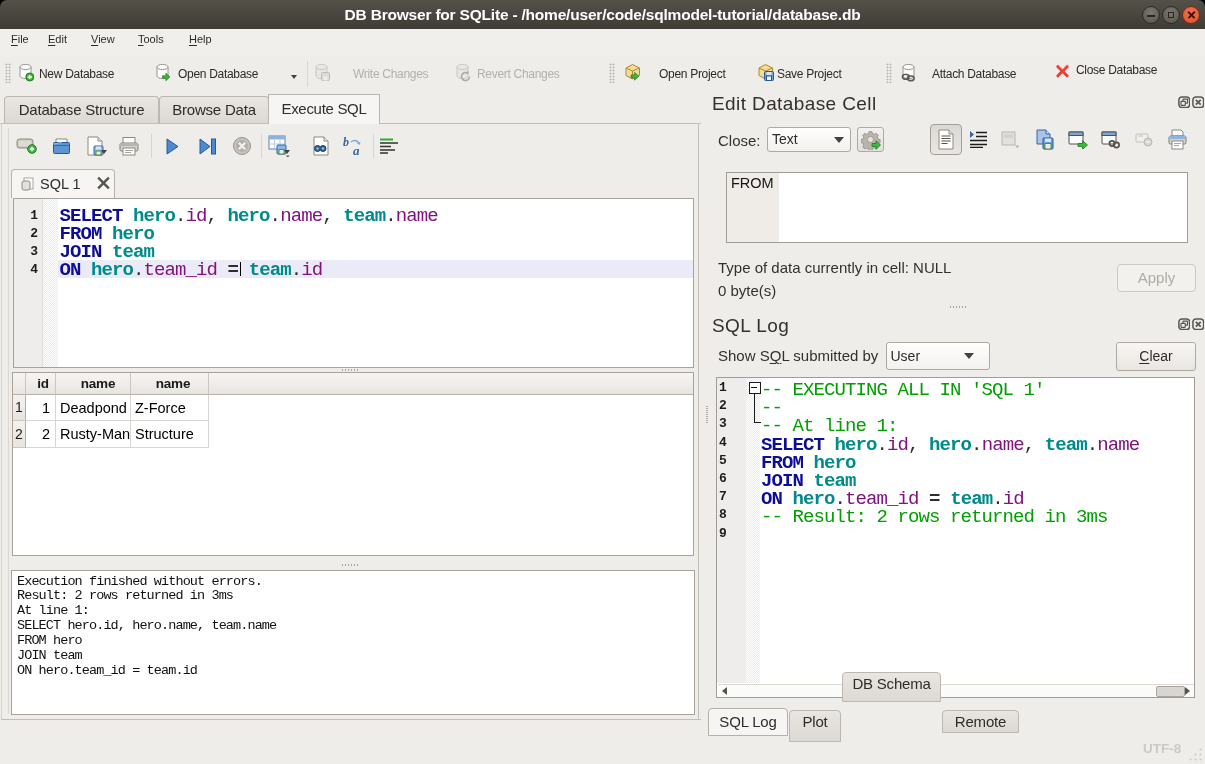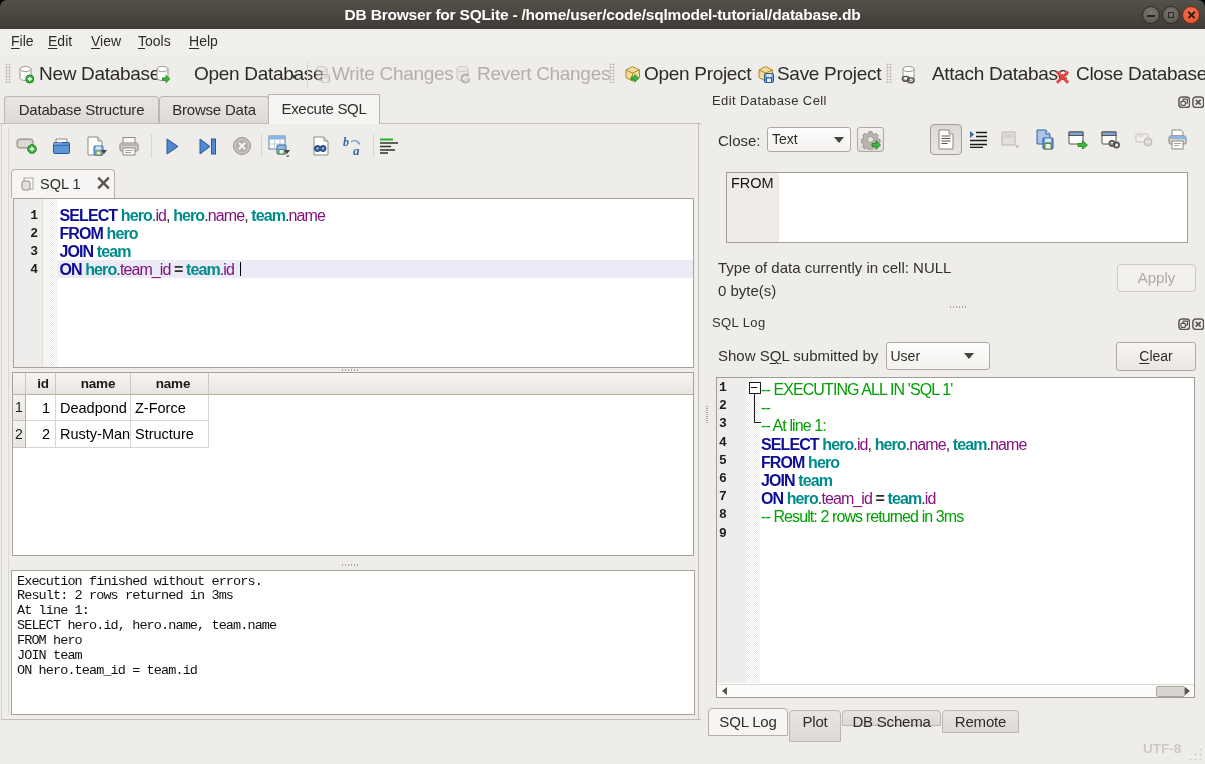--- a/index.html
+++ b/index.html
@@ -13,25 +13,25 @@
 #btn-min{left:1142px;background:radial-gradient(circle at 50% 35%,#7a786f,#55534c);border:1px solid #2c2b27}
 #btn-max{left:1162px;background:radial-gradient(circle at 50% 35%,#7a786f,#55534c);border:1px solid #2c2b27}
 #btn-close{left:1182px;background:radial-gradient(circle at 50% 35%,#f07250,#e4502a);border:1px solid #772a12}
 #btn-min:after{content:"";position:absolute;left:4px;right:4px;top:8px;height:1.5px;background:#26251f}
 #btn-max:after{content:"";position:absolute;left:5px;right:5px;top:5px;bottom:5px;border:1.5px solid #26251f}
 #btn-close:before,#btn-close:after{content:"";position:absolute;left:3.5px;top:7.4px;width:9px;height:1.6px;background:#3c1708}
 #btn-close:before{transform:rotate(45deg)}
 #btn-close:after{transform:rotate(-45deg)}
 
 #menubar{left:0;top:29px;width:1205px;height:26px;background:#f1efec}
-.menuitem{top:33px;font-size:14px;color:#2d2b27}
+.menuitem{top:33px;font-size:11px;color:#2d2b27}
 .menuitem u{text-decoration-thickness:1px;text-underline-offset:2px}
 
 #toolbar{left:0;top:55px;width:1205px;height:37px;background:#efedea}
-.tbtn{top:63px;height:22px;font-size:19px;letter-spacing:-0.3px;color:#2d2b27;white-space:nowrap}
+.tbtn{top:63px;height:22px;font-size:12px;letter-spacing:-0.3px;color:#2d2b27;white-space:nowrap}
 .tbtn svg{vertical-align:-4px}
 .tbtn .lbl{margin-left:5px}
 .tbtn.dis{color:#b4afa9}
 .handle{top:63px;width:6px;height:20px;background-image:radial-gradient(circle at 1.5px 1.5px,#bcb7b1 0.9px,transparent 1.1px);background-size:3px 3px}
 .sep{top:61px;width:1px;height:26px;background:#d8d4ce}
 
 .mtab{top:96px;height:27px;background:linear-gradient(#e9e6e2,#dcd8d3);border:1px solid #bcb7b0;border-bottom:none;border-radius:4px 4px 0 0;font-size:15px;letter-spacing:-0.2px;color:#2e2c29;text-align:center;line-height:26px}
 #tab-es{top:94px;height:30px;background:#f6f5f3;border:1px solid #b9b4ad;border-bottom:none;z-index:3;font-size:15px;letter-spacing:-0.3px;text-align:center;line-height:27px}
 #panetop{left:0;top:123px;width:701px;height:1px;background:#c3beb7}
 #paneL{left:1px;top:123px;width:1px;height:597px;background:#d5d1cb}
@@ -40,39 +40,39 @@
 #paneL2{left:8px;top:128px;width:1px;height:586px;background:#dcd8d3}
 
 .hdots{width:18px;height:2px;background:repeating-linear-gradient(90deg,#aaa5a0 0 1px,transparent 1px 3px)}
 .vdots{width:2px;height:17px;background:repeating-linear-gradient(#b0aba5 0 1px,transparent 1px 2px)}
 
 #sqltab{left:11px;top:169px;width:104px;height:29px;background:#f6f5f3;border:1px solid #b9b4ad;border-bottom:none;border-radius:4px 4px 0 0;z-index:2;font-size:14.5px;color:#2e2c29}
 #edframe{left:13px;top:198px;width:681px;height:170px;background:#fff;border:1px solid #a8a29b}
 #ednum{left:0;top:0;width:29px;height:168px;background:#efedeb;border-right:1px solid #e0dcd7}
 #edfold{left:29px;top:0;width:15px;height:168px;background:conic-gradient(#eceae7 25%,#fff 0 50%,#eceae7 0 75%,#fff 0) 0 0/2px 2px}
 #edhl{left:44px;top:61px;right:0px;height:18.2px;background:#ebebf8}
-.codes{font-family:Liberation Sans, sans-serif;font-size:16px;letter-spacing:-0.9px;line-height:18.2px;white-space:pre}
+.codes{font-family:Liberation Mono, monospace;font-size:19px;letter-spacing:-0.9px;line-height:18.2px;white-space:pre}
 #edcode{left:45.5px;top:7.5px}
 #ednums{left:0;top:7.5px;width:24px;text-align:right;white-space:pre;font-family:"Liberation Mono",monospace;font-size:13px;line-height:18.2px;font-weight:bold;color:#1c1c1c}
 .kw{color:#0d0d96;font-weight:bold}
 .tb{color:#008b8b;font-weight:bold}
 .fd{color:#82127e}
 .cm{color:#00a000}
 .eq{font-weight:bold}
 #cursor{left:225.5px;top:63px;width:1.5px;height:14px;background:#000}
 
 #rtable{left:12px;top:372px;width:682px;height:184px;background:#fff;border:1px solid #a8a29b}
 .th{background:linear-gradient(#f7f5f3,#e8e4e0);border-right:1px solid #cbc6c0;border-bottom:1px solid #b5b0a9;font-size:13.5px;font-weight:bold;letter-spacing:-0.2px;color:#1b1a18;text-align:center}
 .rh{background:linear-gradient(#f4f2ef,#e8e4e0);border-right:1px solid #b5b0a9;border-bottom:1px solid #cbc6c0;font-size:14px;color:#1b1a18;text-align:center}
 .cell{font-size:14.5px;white-space:nowrap;color:#000;border-right:1px solid #d9d5d0;border-bottom:1px solid #d9d5d0;background:#fff;line-height:26px}
 
 #msgbox{left:11px;top:570px;width:684px;height:145px;background:#fff;border:1px solid #a8a29b}
 #msgtxt{left:5px;top:3.5px;font-family:"Liberation Mono",monospace;font-size:13.5px;letter-spacing:-0.9px;line-height:14.95px;color:#111;white-space:pre}
 
-.docktitle{font-size:13px;letter-spacing:.4px;color:#33312d}
+.docktitle{font-size:19px;letter-spacing:.4px;color:#33312d}
 .label{font-size:15px;color:#33312d}
 .combo{background:linear-gradient(#fefefe,#f3f1ee);border:1px solid #aeaaa2;border-radius:3px;font-size:14px;color:#2e2c29}
 .arrow{width:0;height:0;border-left:4px solid transparent;border-right:4px solid transparent;border-top:5px solid #44423e}
 #applybtn{left:1117px;top:264px;width:79px;height:28px;background:#f3f1ee;border:1px solid #cdc8c1;border-radius:4px;color:#b0aba4;font-size:15px;text-align:center;line-height:26px}
 #clearbtn{left:1116px;top:342px;width:80px;height:29px;background:linear-gradient(#f8f6f4,#e9e6e1);border:1px solid #aeaaa2;border-radius:3px;font-size:14px;color:#2e2c29;text-align:center;line-height:27px}
 #nullbox{left:726px;top:172px;width:462px;height:71px;background:#fff;border:1px solid #a19c95}
 #nullstrip{left:0;top:0;width:52px;height:69px;background:#efece8}
 #nulltxt{left:4px;top:2px;font-size:14.5px;font-weight:normal;color:#141414}
 
 #logbox{left:716px;top:377px;width:479px;height:321px;background:#fff;border:1px solid #a19c95}
@@ -109,41 +109,41 @@
 <div class="a tbtn" style="left:19px"><svg width="15" height="19" viewBox="0 0 15 19">
       <path d="M1 4v9c0 1.4 2.5 2.6 5.5 2.6s5.5-1.2 5.5-2.6V4" fill="#fcfcfc" stroke="#9a958e"></path>
       <ellipse cx="6.5" cy="4" rx="5.5" ry="2.6" fill="#fcfcfc" stroke="#9a958e"></ellipse>
       <circle cx="10.8" cy="14" r="4" fill="#3db93d" stroke="#1e7a1e"></circle>
       <path d="M10.8 11.9v4.2M8.7 14h4.2" stroke="#fff" stroke-width="1.3"></path>
     </svg><span class="lbl" style="margin-left:5px">New Database</span></div>
 <div class="a tbtn" style="left:156px"><svg width="15" height="19" viewBox="0 0 15 19">
       <path d="M1 4v9c0 1.4 2.5 2.6 5.5 2.6s5.5-1.2 5.5-2.6V4" fill="#fcfcfc" stroke="#9a958e"></path>
       <ellipse cx="6.5" cy="4" rx="5.5" ry="2.6" fill="#fcfcfc" stroke="#9a958e"></ellipse>
       <path d="M6.5 15.3h3.4v-2.5l4 3.7-4 3.7v-2.5H6.5z" fill="#3db93d" stroke="#1e7a1e" stroke-width=".7" transform="translate(0,-2.5)"></path>
-    </svg><span class="lbl" style="margin-left:23px">Open Database</span></div>
+    </svg><span class="lbl" style="margin-left:7px">Open Database</span></div>
 <div class="a arrow" style="left:291px;top:75px;border-top-width:4px;border-left-width:3.5px;border-right-width:3.5px"></div>
 <div class="a sep" style="left:307px"></div>
 <div class="a tbtn dis" style="left:315px"><svg width="15" height="19" viewBox="0 0 15 19" opacity="0.5">
       <path d="M1 4v9c0 1.4 2.5 2.6 5.5 2.6s5.5-1.2 5.5-2.6V4" fill="#e5e2de" stroke="#a49f99"></path>
       <ellipse cx="6.5" cy="4" rx="5.5" ry="2.6" fill="#e5e2de" stroke="#a49f99"></ellipse>
       <rect x="6.5" y="9.5" width="8" height="8" rx="1" fill="#cfccc6" stroke="#8e8a84"></rect>
       <rect x="8.5" y="13.5" width="4" height="4" fill="#efedea"></rect>
-    </svg><span class="lbl" style="margin-left:2px">Write Changes</span></div>
+    </svg><span class="lbl" style="margin-left:23px">Write Changes</span></div>
 <div class="a tbtn dis" style="left:456px"><svg width="15" height="19" viewBox="0 0 15 19" opacity="0.5">
       <path d="M1 4v9c0 1.4 2.5 2.6 5.5 2.6s5.5-1.2 5.5-2.6V4" fill="#e5e2de" stroke="#a49f99"></path>
       <ellipse cx="6.5" cy="4" rx="5.5" ry="2.6" fill="#e5e2de" stroke="#a49f99"></ellipse>
       <path d="M13.5 13.5a4 4 0 1 1-1.6-3.2" fill="none" stroke="#6f6b64" stroke-width="1.6"></path>
       <path d="M12 7.5l.8 3.2-3.2.4z" fill="#6f6b64"></path>
     </svg><span class="lbl" style="margin-left:6px">Revert Changes</span></div>
 <div class="a handle" style="left:609px"></div>
 <div class="a tbtn" style="left:624px"><svg width="17" height="19" viewBox="0 0 17 19">
       <path d="M2 5l6.5-3.5L15.5 5v7.5L8.5 16 2 12.5z" fill="#f3dc9a" stroke="#ab8b2a"></path>
       <path d="M2 5l6.5 3L15.5 5M8.5 8v8" fill="none" stroke="#ab8b2a"></path>
       <path d="M7 13.5h3.6v-2.6l4.3 3.9-4.3 3.9v-2.6H7z" fill="#3db93d" stroke="#1e7a1e" stroke-width=".7" transform="translate(0,-1.5)"></path>
-    </svg><span class="lbl" style="margin-left:3px">Open Project</span></div>
+    </svg><span class="lbl" style="margin-left:18px">Open Project</span></div>
 <div class="a tbtn" style="left:757px"><svg width="17" height="19" viewBox="0 0 17 19">
       <path d="M2 5l6.5-3.5L15.5 5v7.5L8.5 16 2 12.5z" fill="#f3dc9a" stroke="#ab8b2a"></path>
       <path d="M2 5l6.5 3L15.5 5" fill="none" stroke="#ab8b2a"></path>
       <rect x="7.5" y="8.5" width="9" height="9" rx="1" fill="#6d9fd8" stroke="#2a5894"></rect>
       <rect x="9.5" y="13" width="5" height="4.5" fill="#eef3fa" stroke="#2a5894"></rect>
       <rect x="9.5" y="9" width="5" height="3" fill="#d7e5f5"></rect>
     </svg><span class="lbl" style="margin-left:3px">Save Project</span></div>
 <div class="a handle" style="left:886px"></div>
 <div class="a tbtn" style="left:901px"><svg width="15" height="19" viewBox="0 0 15 19">
       <path d="M2 4v9c0 1.4 2.5 2.6 5.5 2.6s5.5-1.2 5.5-2.6V4" fill="#fcfcfc" stroke="#9a958e"></path>
@@ -423,21 +423,21 @@
   <div class="a" style="left:37px;top:44px;width:7px;height:1.2px;background:#1b1b1b"></div>
   <div class="a" id="hscroll">
     <div class="a sbarrow" style="left:4px;top:2px;border-right:5px solid #55534e"></div>
     <div class="a sbarrow" style="right:4px;top:2px;border-left:5px solid #55534e"></div>
     <div class="a" id="hhandle"></div>
   </div>
 </div>
 
 <div class="a" id="btab-active">SQL Log</div>
 <div class="a btab" style="left:789px;top:710px;width:52px;height:32px;line-height:22px">Plot</div>
-<div class="a btab" style="left:842px;top:710px;width:99px;height:16px;line-height:22px">DB Schema</div>
+<div class="a btab" style="left:842px;top:672px;width:99px;height:30px;line-height:22px">DB Schema</div>
 <div class="a btab" style="left:942px;top:710px;width:77px;height:23px;line-height:22px">Remote</div>
 <div class="a" id="utf8">UTF-8</div>
 <svg class="a" style="left:1188px;top:747px" width="15" height="15" viewBox="0 0 15 15">
     <g fill="#cfcbc5">
       <circle cx="12.5" cy="2.5" r="1.1"></circle>
       <circle cx="7.5" cy="7.5" r="1.1"></circle>
       <circle cx="12.5" cy="7.5" r="1.1"></circle>
       <circle cx="2.5" cy="12.5" r="1.1"></circle>
       <circle cx="7.5" cy="12.5" r="1.1"></circle>
       <circle cx="12.5" cy="12.5" r="1.1"></circle>

